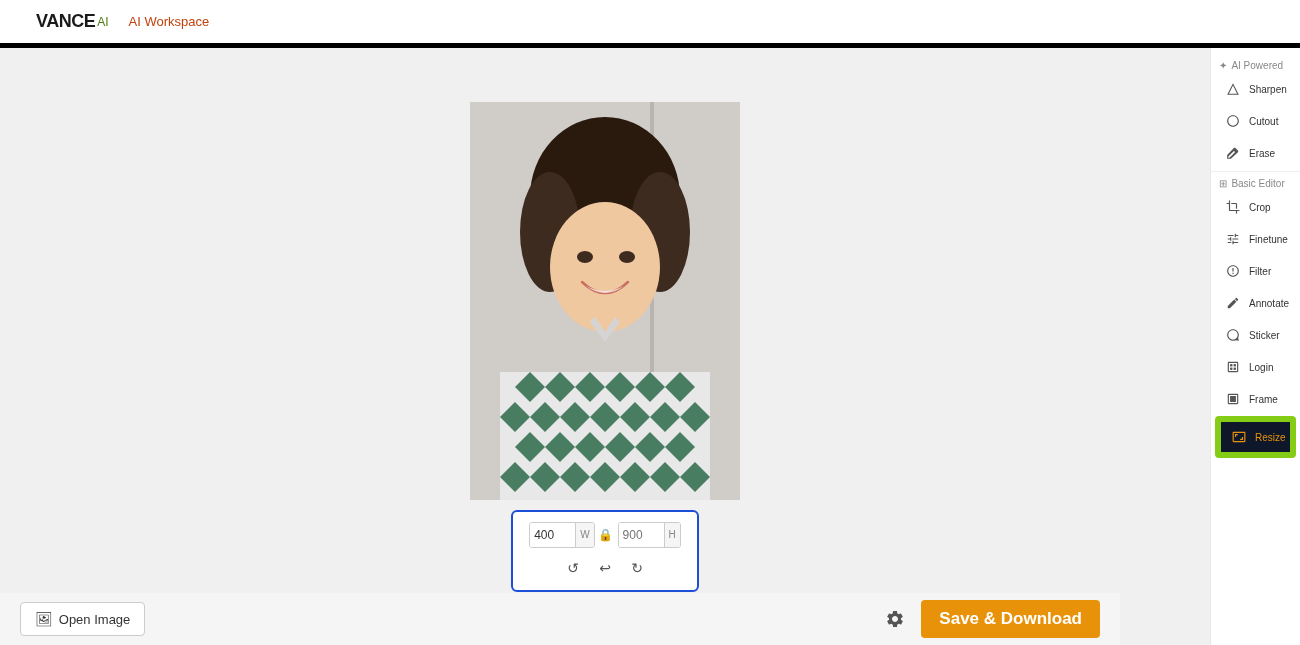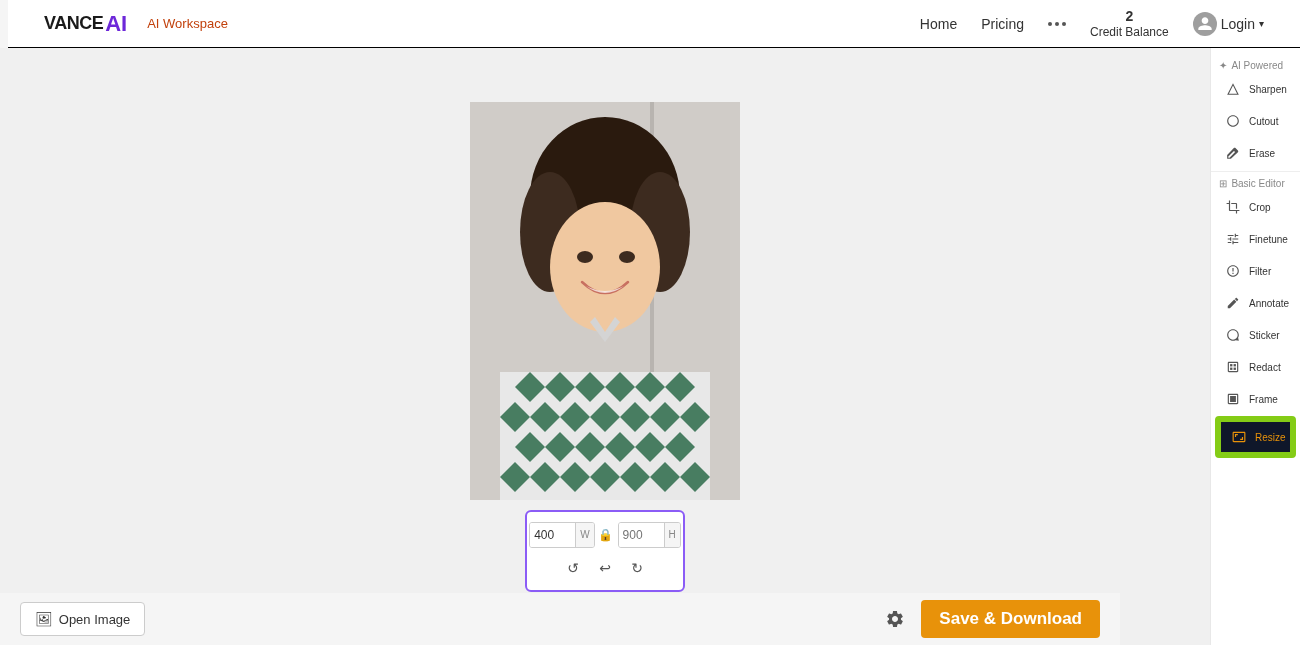--- a/index.html
+++ b/index.html
@@ -5,41 +5,40 @@
     * { box-sizing: border-box; margin: 0; padding: 0; }
     body { font-family: -apple-system, BlinkMacSystemFont, 'Segoe UI', sans-serif; background: #f5f5f5; height: 645px; overflow: hidden; }
 
     
     .header {
       display: flex;
       align-items: center;
       background: #fff;
       height: 48px;
       padding: 0 36px;
-      border-bottom: 1px solid #000000;
+      border-bottom: 5px solid #000000;
       position: relative;
       z-index: 10;
-      margin-left: 8px;
     }
     .logo {
       display: flex;
       align-items: center;
       gap: 2px;
       margin-right: 20px;
     }
     .logo-vance {
       font-weight: 700;
       font-size: 18px;
       color: #1a1a1a;
       letter-spacing: -0.5px;
     }
     .logo-ai {
-      font-weight: 700;
-      font-size: 22px;
-      color: #6d28d9;
+      font-weight: 400;
+      font-size: 12px;
+      color: #4d7c0f;
     }
     .header-workspace {
       font-size: 13px;
       color: #c2410c;
       margin-right: auto;
     }
     .header-nav {
       display: flex;
       align-items: center;
       gap: 24px;
@@ -135,29 +134,29 @@
         
         radial-gradient(ellipse 70px 85px at 50% 45%, #f0c8a0 0%, #e8b890 60%, transparent 80%),
         
         repeating-linear-gradient(45deg, #2d6b4a 0px, #2d6b4a 8px, #e8e8e8 8px, #e8e8e8 16px),
         
         linear-gradient(180deg, #d8d4d0 0%, #c8c4c0 100%);
     }
 
     
     .resize-panel {
-      border: 2px solid #8b5cf6;
+      border: 2px solid #1d4ed8;
       border-radius: 6px;
       background: #fff;
       padding: 10px 16px 10px 16px;
       display: flex;
       flex-direction: column;
       align-items: center;
       gap: 8px;
-      width: 160px;
+      width: 188px;
     }
 
     .resize-inputs-row {
       display: flex;
       align-items: center;
       gap: 4px;
     }
 
     .resize-input-group {
       display: flex;
@@ -320,42 +319,20 @@
   </style>
 </head>
 <body>
 
 <header class="header">
   <div class="logo">
     <span class="logo-vance">VANCE</span>
     <span class="logo-ai">AI</span>
   </div>
   <span class="header-workspace">AI Workspace</span>
-  <nav class="header-nav">
-    <a class="nav-link">Home</a>
-    <a class="nav-link">Pricing</a>
-    <div class="nav-dots">
-      <div class="nav-dot"></div>
-      <div class="nav-dot"></div>
-      <div class="nav-dot"></div>
-    </div>
-    <div class="credit-balance">
-      <span class="credit-num">2</span>
-      <span>Credit Balance</span>
-    </div>
-    <div class="login-area">
-      <div class="login-avatar">
-        <svg width="16" height="16" viewBox="0 0 24 24" fill="white">
-            <path d="M12 12c2.7 0 5-2.3 5-5s-2.3-5-5-5-5 2.3-5 5 2.3 5 5 5zm0 2c-3.3 0-10 1.7-10 5v2h20v-2c0-3.3-6.7-5-10-5z"></path>
-          </svg>
-      </div>
-      <span>Login</span>
-      <span style="font-size:10px;">▾</span>
-    </div>
-  </nav>
 </header>
 
 <div class="main-layout">
 
   <div class="canvas-area">
 
     <div class="image-container">
       <div class="preview-image">
         <div class="photo-bg"></div>
 
@@ -533,21 +510,21 @@
     <div class="sidebar-item">
       <span class="sidebar-icon">
         <svg width="14" height="14" viewBox="0 0 24 24" fill="#555">
             <path d="M19 3H5c-1.1 0-2 .9-2 2v14c0 1.1.9 2 2 2h14c1.1 0 2-.9 2-2V5c0-1.1-.9-2-2-2zm0 16H5V5h14v14z"></path>
             <rect x="7" y="7" width="4" height="4" fill="#555"></rect>
             <rect x="13" y="7" width="4" height="4" fill="#555"></rect>
             <rect x="7" y="13" width="4" height="4" fill="#555"></rect>
             <rect x="13" y="13" width="4" height="4" fill="#555"></rect>
           </svg>
       </span>
-      <span>Redact</span>
+      <span>Login</span>
     </div>
     <div class="sidebar-item">
       <span class="sidebar-icon">
         <svg width="14" height="14" viewBox="0 0 24 24" fill="#555">
             <path d="M19 3H5c-1.1 0-2 .9-2 2v14c0 1.1.9 2 2 2h14c1.1 0 2-.9 2-2V5c0-1.1-.9-2-2-2zm0 16H5V5h14v14zm-2-2H7V7h10v10z"></path>
           </svg>
       </span>
       <span>Frame</span>
     </div>
     <div class="sidebar-item active">

